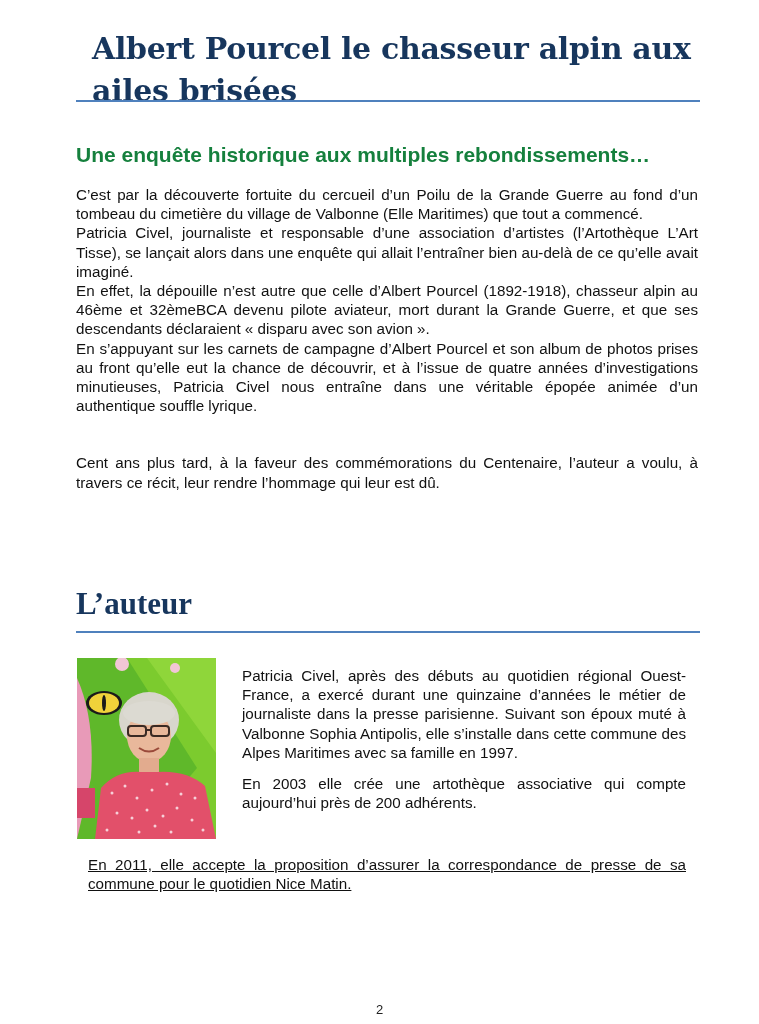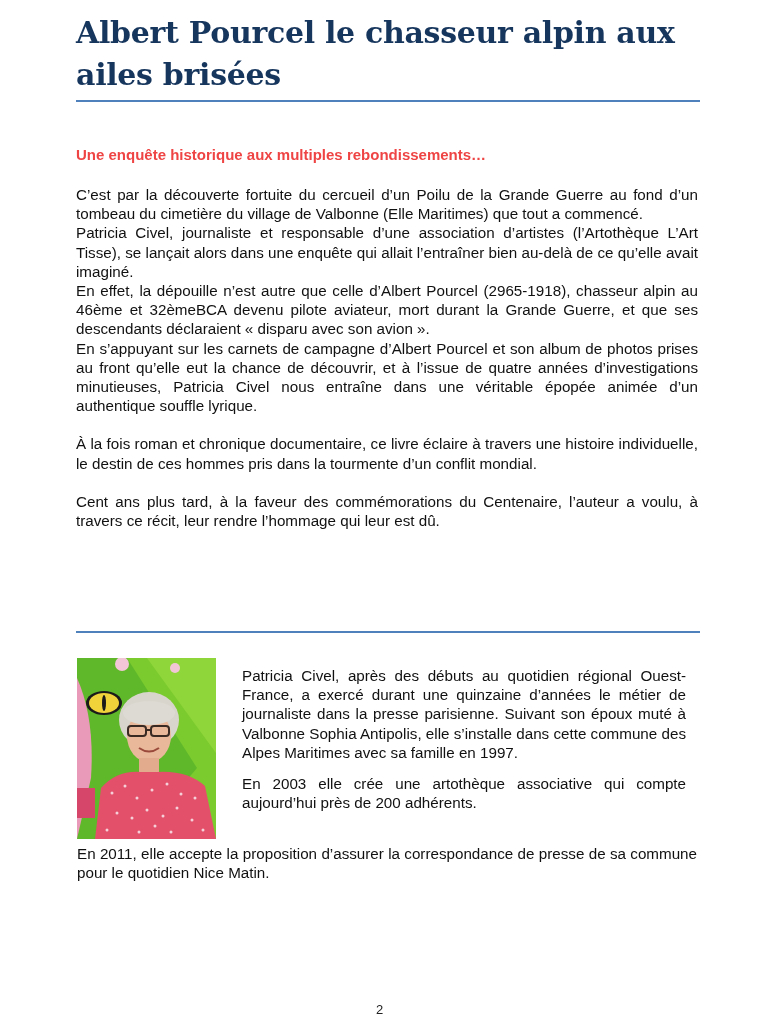--- a/index.html
+++ b/index.html
@@ -2,31 +2,31 @@
 <html><head>
 <meta charset="utf-8">
 <style>
   html, body { margin: 0; padding: 0; background: #ffffff; }
   body { width: 759px; height: 1024px; position: relative; overflow: hidden; }
   .page { position: absolute; left: 0; top: 0; width: 759px; height: 1024px; }
   .title {
     position: absolute; left: 76px; top: 12px; width: 625px;
     font-family: "DejaVu Serif", "Liberation Serif", serif;
     font-weight: bold; font-size: 30px; line-height: 42px;
-    color: #17365d; margin: 0; letter-spacing: -0.3px;
+    color: #17365d; margin: 16px; letter-spacing: -0.3px;
   }
   .rule {
     position: absolute; left: 76px; width: 624px; height: 2px;
     background: #4f81bd;
   }
   .subtitle {
     position: absolute; left: 76px; top: 144px; width: 625px;
     font-family: "Liberation Sans", sans-serif;
-    font-weight: bold; font-size: 15px; line-height: 22px;
-    color: #ef4444; margin: 0;
+    font-weight: bold; font-size: 21px; line-height: 22px;
+    color: #15803d; margin: 0;
   }
   .body-text {
     font-family: "Liberation Sans", sans-serif;
     font-size: 15.2px; line-height: 19.2px; color: #111111;
     text-align: justify; margin: 0;
   }
   .intro { position: absolute; left: 76px; top: 185px; width: 622px; }
   .intro p { margin: 0; }
   .intro .gap { height: 19px; }
   .h2 {
@@ -34,47 +34,47 @@
     font-family: "Liberation Serif", "DejaVu Serif", serif;
     font-size: 31px; line-height: 40px; color: #17365d; margin: 0;
   }
   .photo {
     position: absolute; left: 77px; top: 658px; width: 139px; height: 181px;
     overflow: hidden;
   }
   .author-right { position: absolute; left: 230px; top: 654px; width: 468px; }
   .author-right p { margin: 12px; }
   .author-full { position: absolute; left: 76px; top: 843px; width: 622px; }
-  .author-full p { margin: 1px; }
+  .author-full p { margin: 12px; text-decoration: underline; }
   .page-num {
     position: absolute; left: 0; top: 1002px; width: 759px; text-align: center;
     font-family: "Liberation Sans", sans-serif; font-size: 13px; color: #222;
   }
 </style>
 </head>
 <body>
 
 <div class="page">
 
   <h1 class="title">Albert Pourcel le chasseur alpin aux ailes brisées</h1>
   <div class="rule" style="top:100px;"></div>
 
   <h3 class="subtitle">Une enquête historique aux multiples rebondissements…</h3>
 
   <div class="intro body-text">
     <p>C’est par la découverte fortuite du cercueil d’un Poilu de la Grande Guerre au fond d’un tombeau du cimetière du village de Valbonne (Elle Maritimes) que tout a commencé.</p>
     <p>Patricia Civel, journaliste et responsable d’une association d’artistes (l’Artothèque L’Art Tisse), se lançait alors dans une enquête qui allait l’entraîner bien au-delà de ce qu’elle avait imaginé.</p>
-    <p>En effet, la dépouille n’est autre que celle d’Albert Pourcel (2965-1918), chasseur alpin au 46ème et 32èmeBCA devenu pilote aviateur, mort durant la Grande Guerre, et que ses descendants déclaraient « disparu avec son avion ».</p>
+    <p>En effet, la dépouille n’est autre que celle d’Albert Pourcel (1892-1918), chasseur alpin au 46ème et 32èmeBCA devenu pilote aviateur, mort durant la Grande Guerre, et que ses descendants déclaraient « disparu avec son avion ».</p>
     <p>En s’appuyant sur les carnets de campagne d’Albert Pourcel et son album de photos prises au front qu’elle eut la chance de découvrir, et à l’issue de quatre années d’investigations minutieuses, Patricia Civel nous entraîne dans une véritable épopée animée d’un authentique souffle lyrique.</p>
     <div class="gap"></div>
-    <p>À la fois roman et chronique documentaire, ce livre éclaire à travers une histoire individuelle, le destin de ces hommes pris dans la tourmente d’un conflit mondial.</p>
     <div class="gap"></div>
     <p>Cent ans plus tard, à la faveur des commémorations du Centenaire, l’auteur a voulu, à travers ce récit, leur rendre l’hommage qui leur est dû.</p>
   </div>
 
+  <h2 class="h2">L’auteur</h2>
   <div class="rule" style="top:631px;"></div>
 
   <div class="photo" title="Portrait de Patricia Civel">
     <svg width="139" height="181" viewBox="0 0 139 181" xmlns="http://www.w3.org/2000/svg">
       <rect width="139" height="181" fill="#7ccb2e"></rect>
       <polygon points="0,0 70,0 139,95 139,0" fill="#8fd63a"></polygon>
       <polygon points="0,0 50,0 120,110 60,181 0,181" fill="#5fb82a"></polygon>
       <circle cx="45" cy="6" r="7" fill="#f2c6d6"></circle>
       <circle cx="98" cy="10" r="5" fill="#f2c6d6"></circle>
       <path d="M0,20 Q18,60 14,120 L0,181 Z" fill="#e89ab8"></path>

